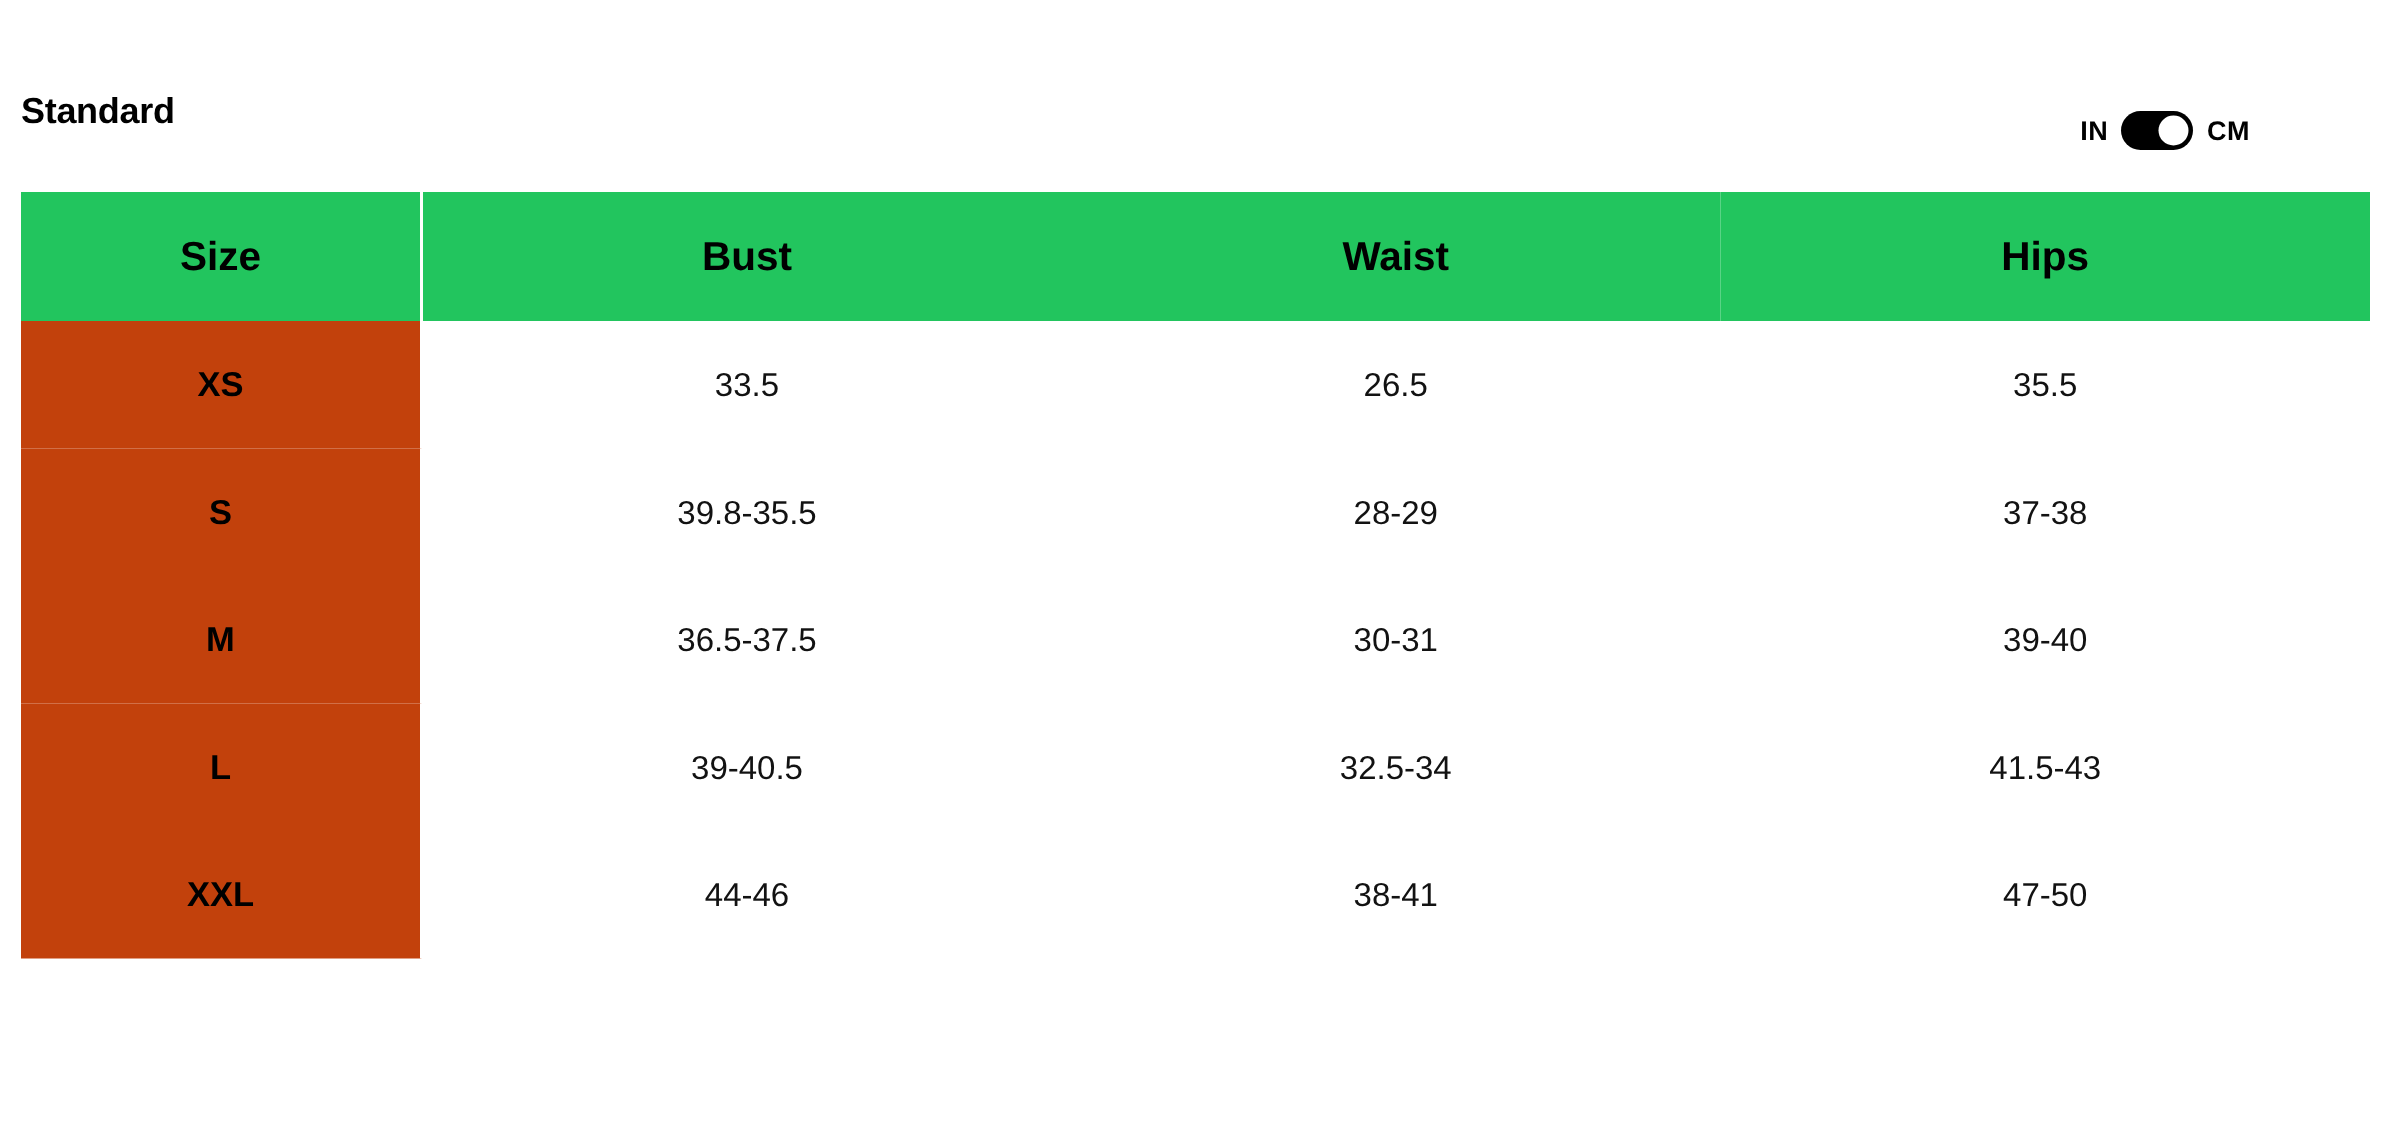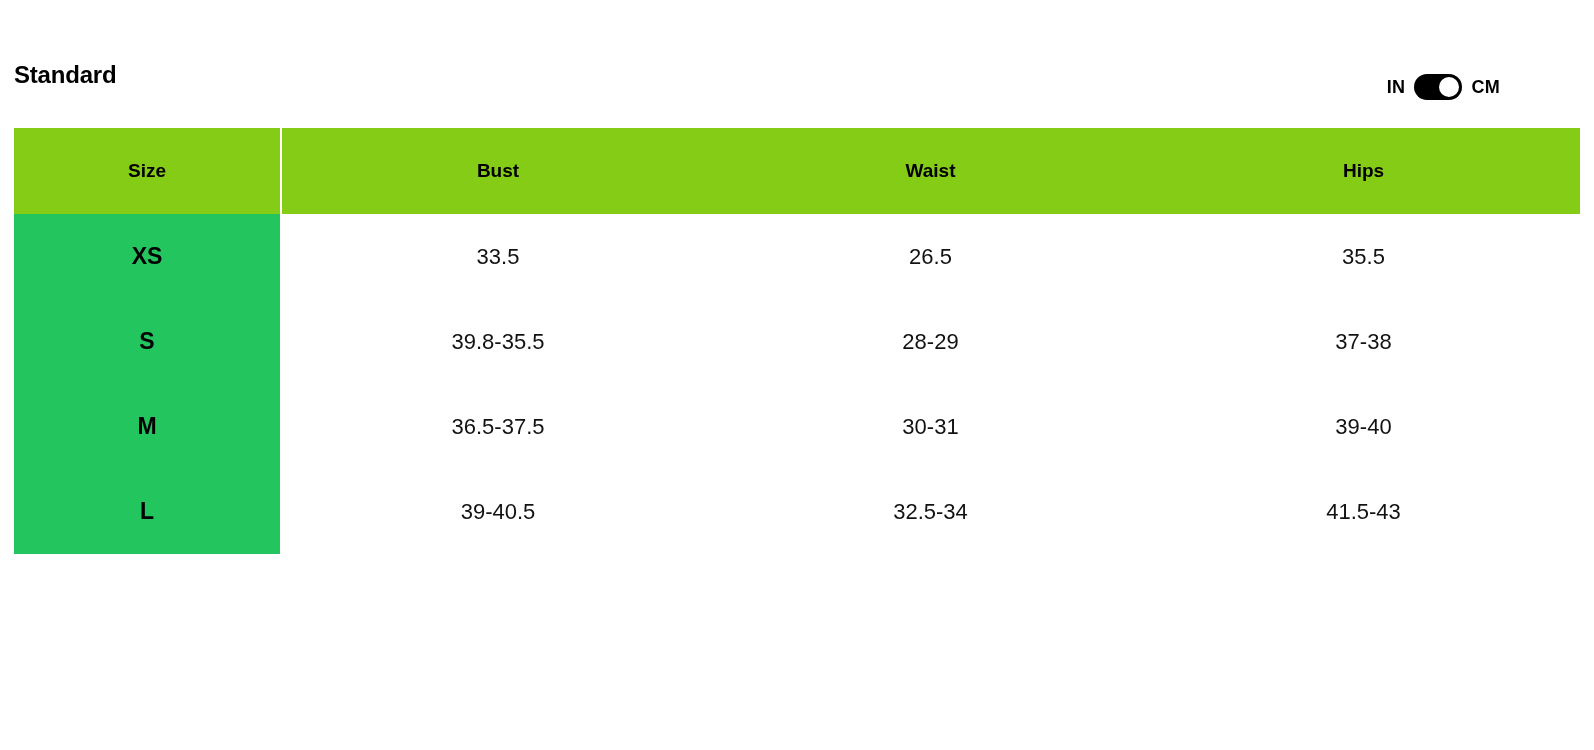--- a/index.html
+++ b/index.html
@@ -77,34 +77,34 @@
     top: 128px;
     left: 14px;
     width: 1566px;
     border-collapse: collapse;
     table-layout: fixed;
   }
   .size-table col.c-size  { width: 267px; }
   .size-table col.c-data  { width: 433px; }
 
   .size-table thead th {
-    background: #84cc16;
-    font-size: 19px;
+    background: #22c55e;
+    font-size: 27px;
     font-weight: bold;
     height: 86px;
     text-align: center;
     vertical-align: middle;
     padding: 0;
   }
   .size-table thead th.size-head {
     border-right: 2px solid #ffffff;
   }
 
   .size-table tbody th.size-cell {
-    background: #22c55e;
+    background: #c2410c;
     font-size: 23px;
     font-weight: bold;
     text-align: center;
     vertical-align: middle;
     height: 85px;
     padding: 0;
     border-right: 2px solid #ffffff;
   }
   .size-table tbody td {
     background: #ffffff;
@@ -171,16 +171,22 @@
         <td>36.5-37.5</td>
         <td>30-31</td>
         <td>39-40</td>
       </tr>
       <tr>
         <th class="size-cell">L</th>
         <td>39-40.5</td>
         <td>32.5-34</td>
         <td>41.5-43</td>
       </tr>
+      <tr>
+        <th class="size-cell">XXL</th>
+        <td>44-46</td>
+        <td>38-41</td>
+        <td>47-50</td>
+      </tr>
     </tbody>
   </table>
 
 </div>
 
 </body></html>

